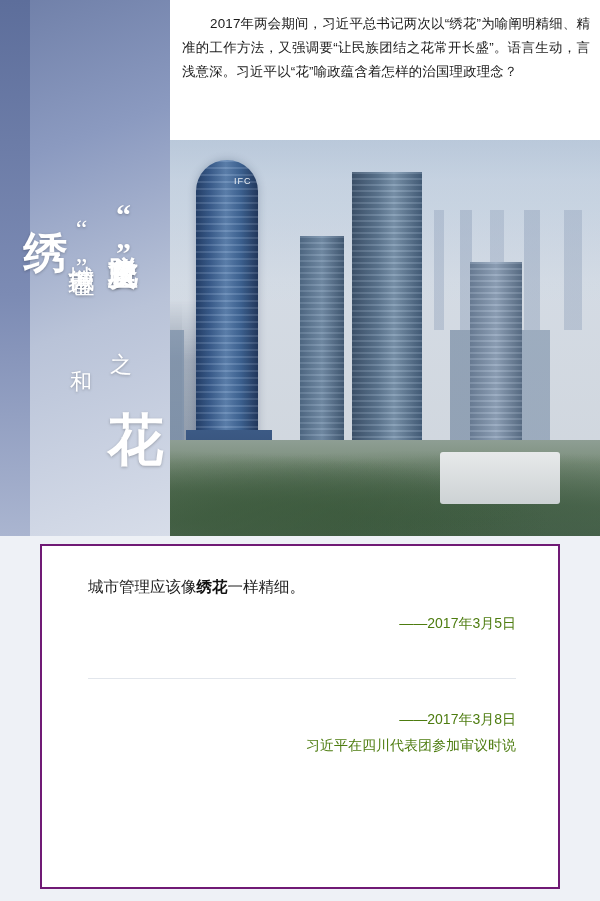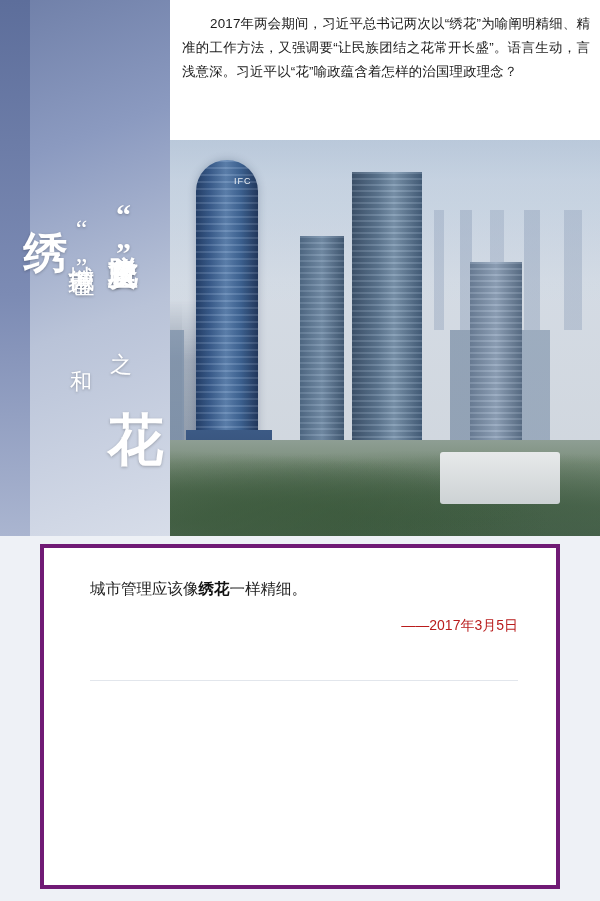--- a/index.html
+++ b/index.html
@@ -255,39 +255,39 @@
     position: absolute;
     left: 0; top: 536px;
     width: 600px; height: 365px;
     background: #eef1f6;
   }
   .quote-card {
     position: absolute;
     left: 40px; top: 8px;
     width: 520px; height: 345px;
     background: #ffffff;
-    border: 4px solid #701a75;
+    border: 2px solid #701a75;
   }
   .quote-block { position: absolute; left: 0; width: 520px; }
   .q1 { top: 26px; }
   .q2 { top: 152px; }
   .quote-text {
     padding: 0 46px 0 46px;
     font-size: 15.5px;
     line-height: 30px;
     color: #222222;
     text-align: justify;
   }
   .kw { font-weight: bold; color: #111; }
   .attr-line {
     text-align: right;
     padding: 0 46px 0 0;
     font-size: 14px;
     line-height: 26px;
-    color: #b91c1c;
+    color: #4d7c0f;
   }
   .attr-date { margin-top: 8px; }
   .divider {
     position: absolute;
     left: 46px; top: 132px;
     width: 428px; height: 1px;
     background: #e2e6ec;
   }
 </style>
 </head>
@@ -332,18 +332,20 @@
     <div class="quote-card">
 
       <div class="quote-block q1">
         <div class="quote-text"><span>城市管理应该像</span><span class="kw">绣花</span><span>一样精细。</span></div>
         <div class="attr-line attr-date">——2017年3月5日</div>
       </div>
 
       <div class="divider"></div>
 
       <div class="quote-block q2">
+        <div class="attr-line attr-date">——2017年3月8日</div>
+        <div class="attr-line">习近平在四川代表团参加审议时说</div>
       </div>
 
     </div>
   </div>
 
 </div>
 
 </body></html>

